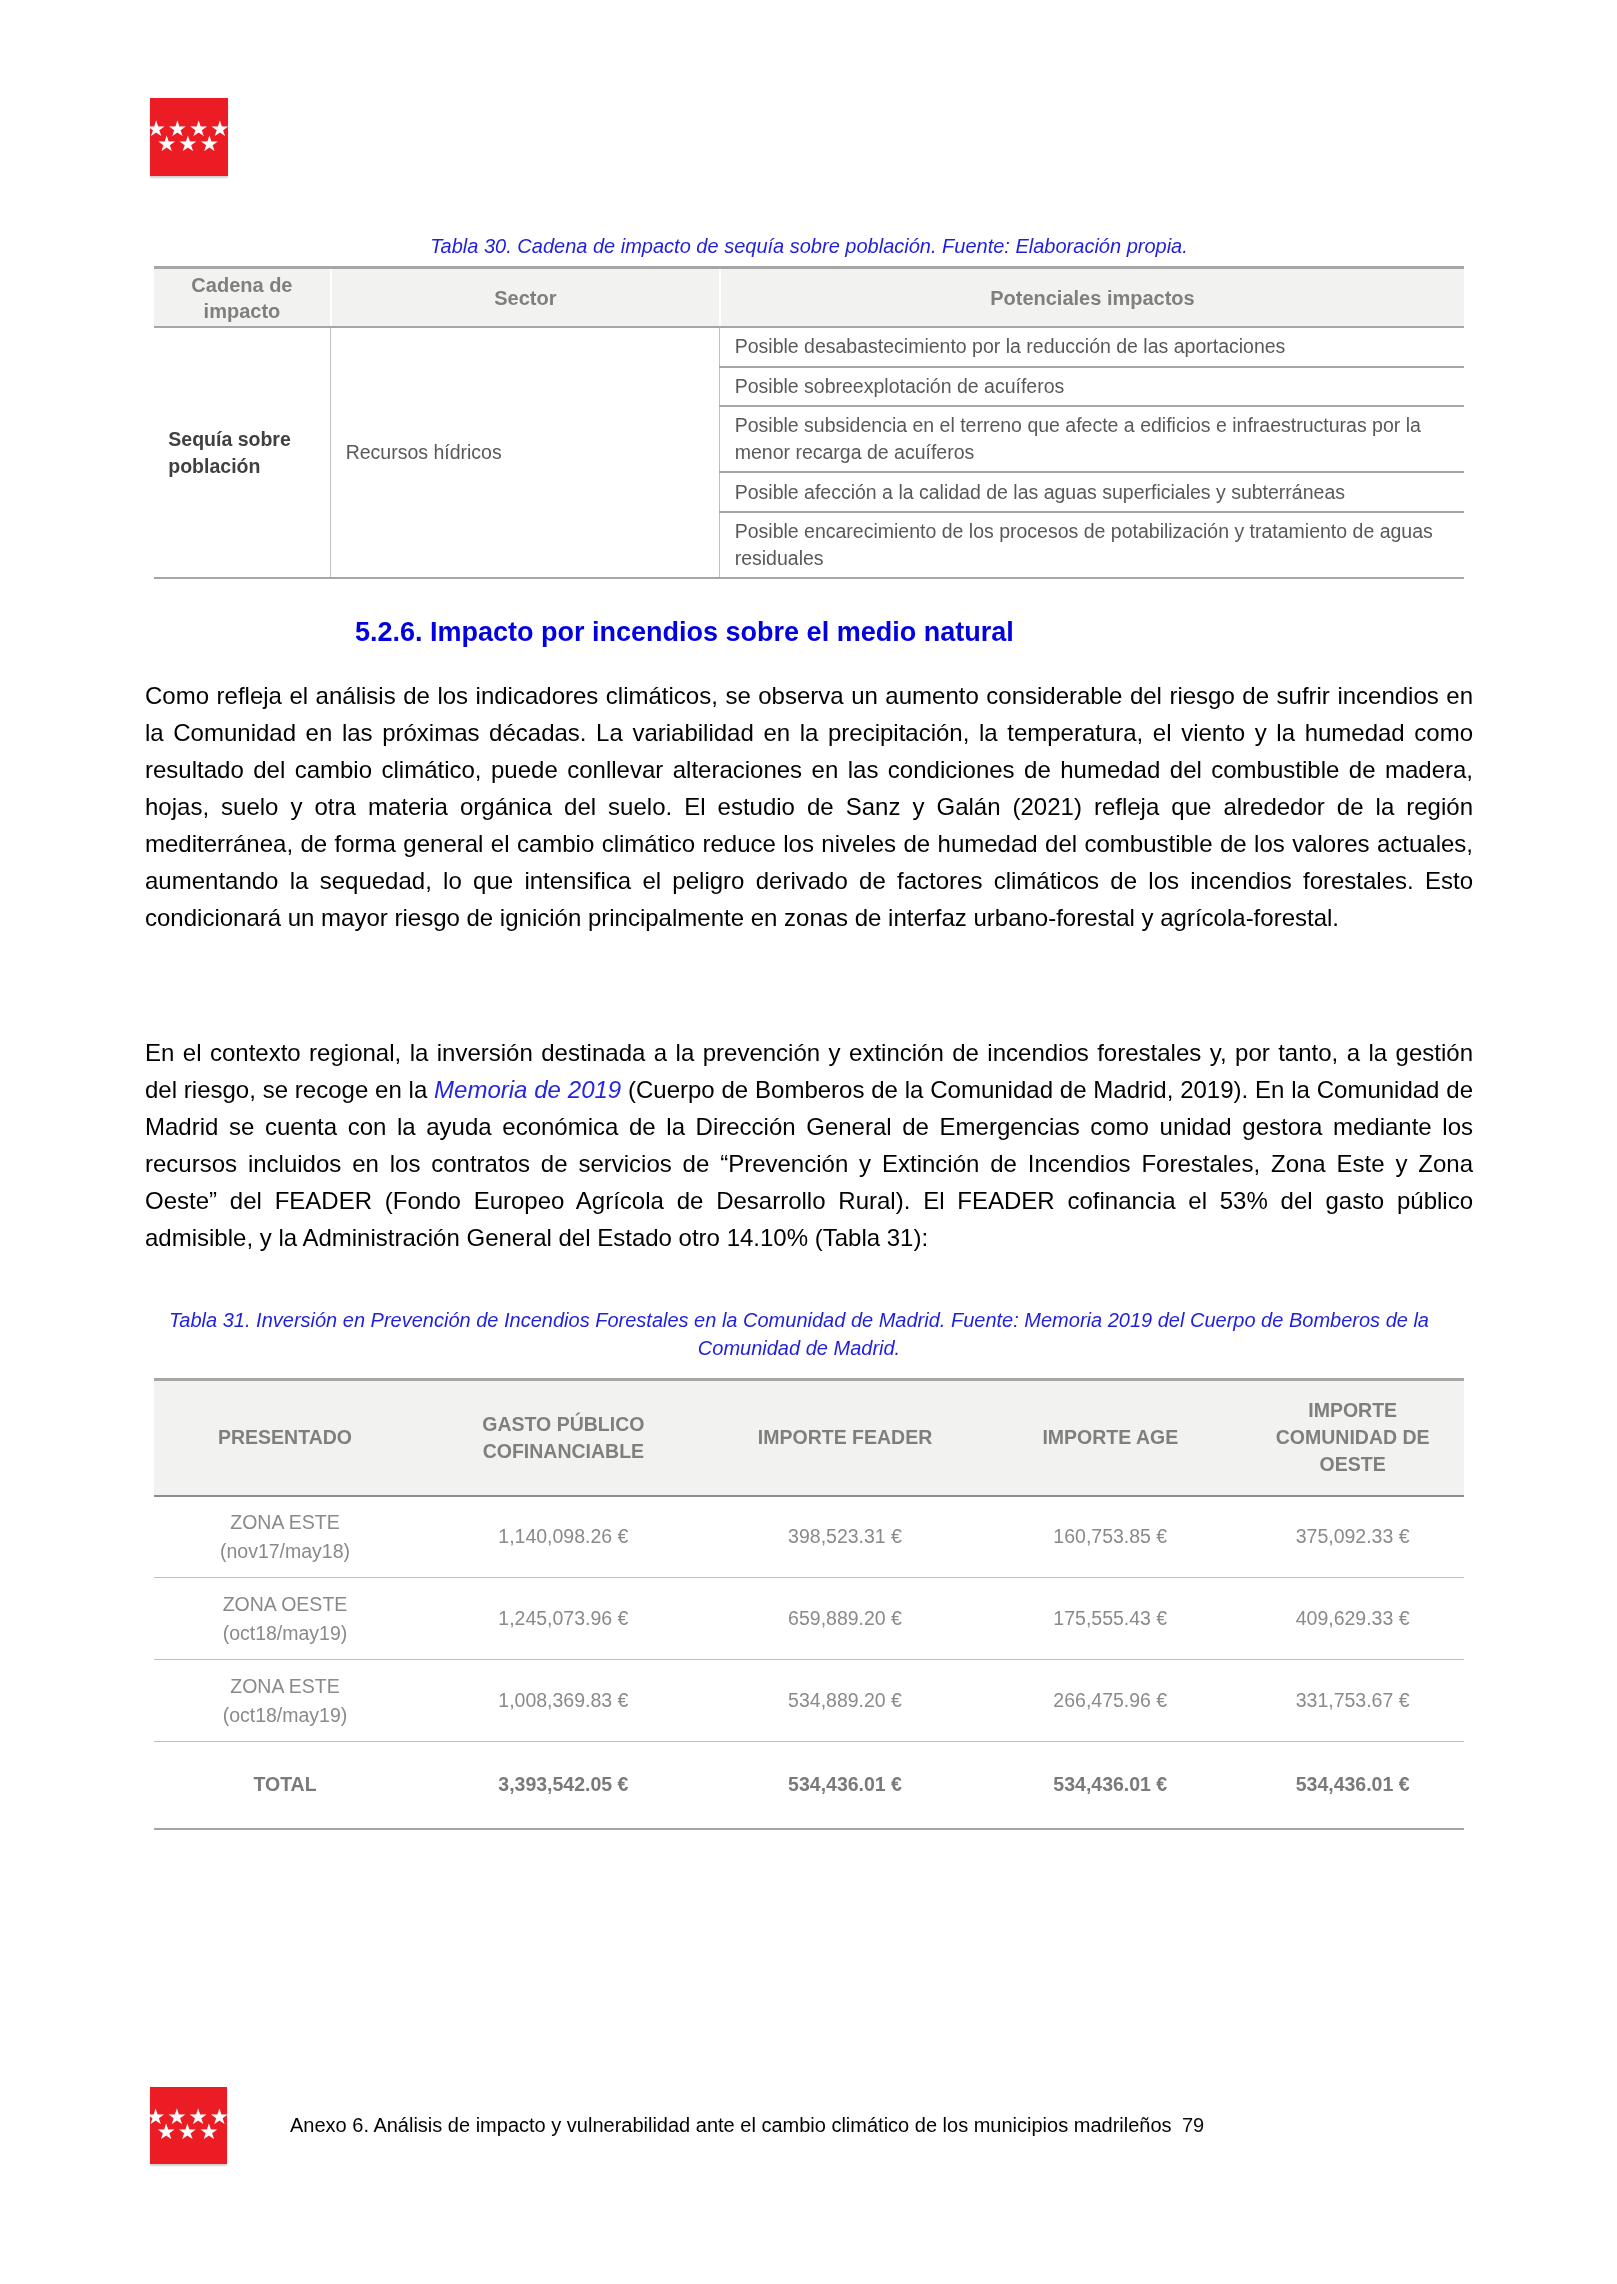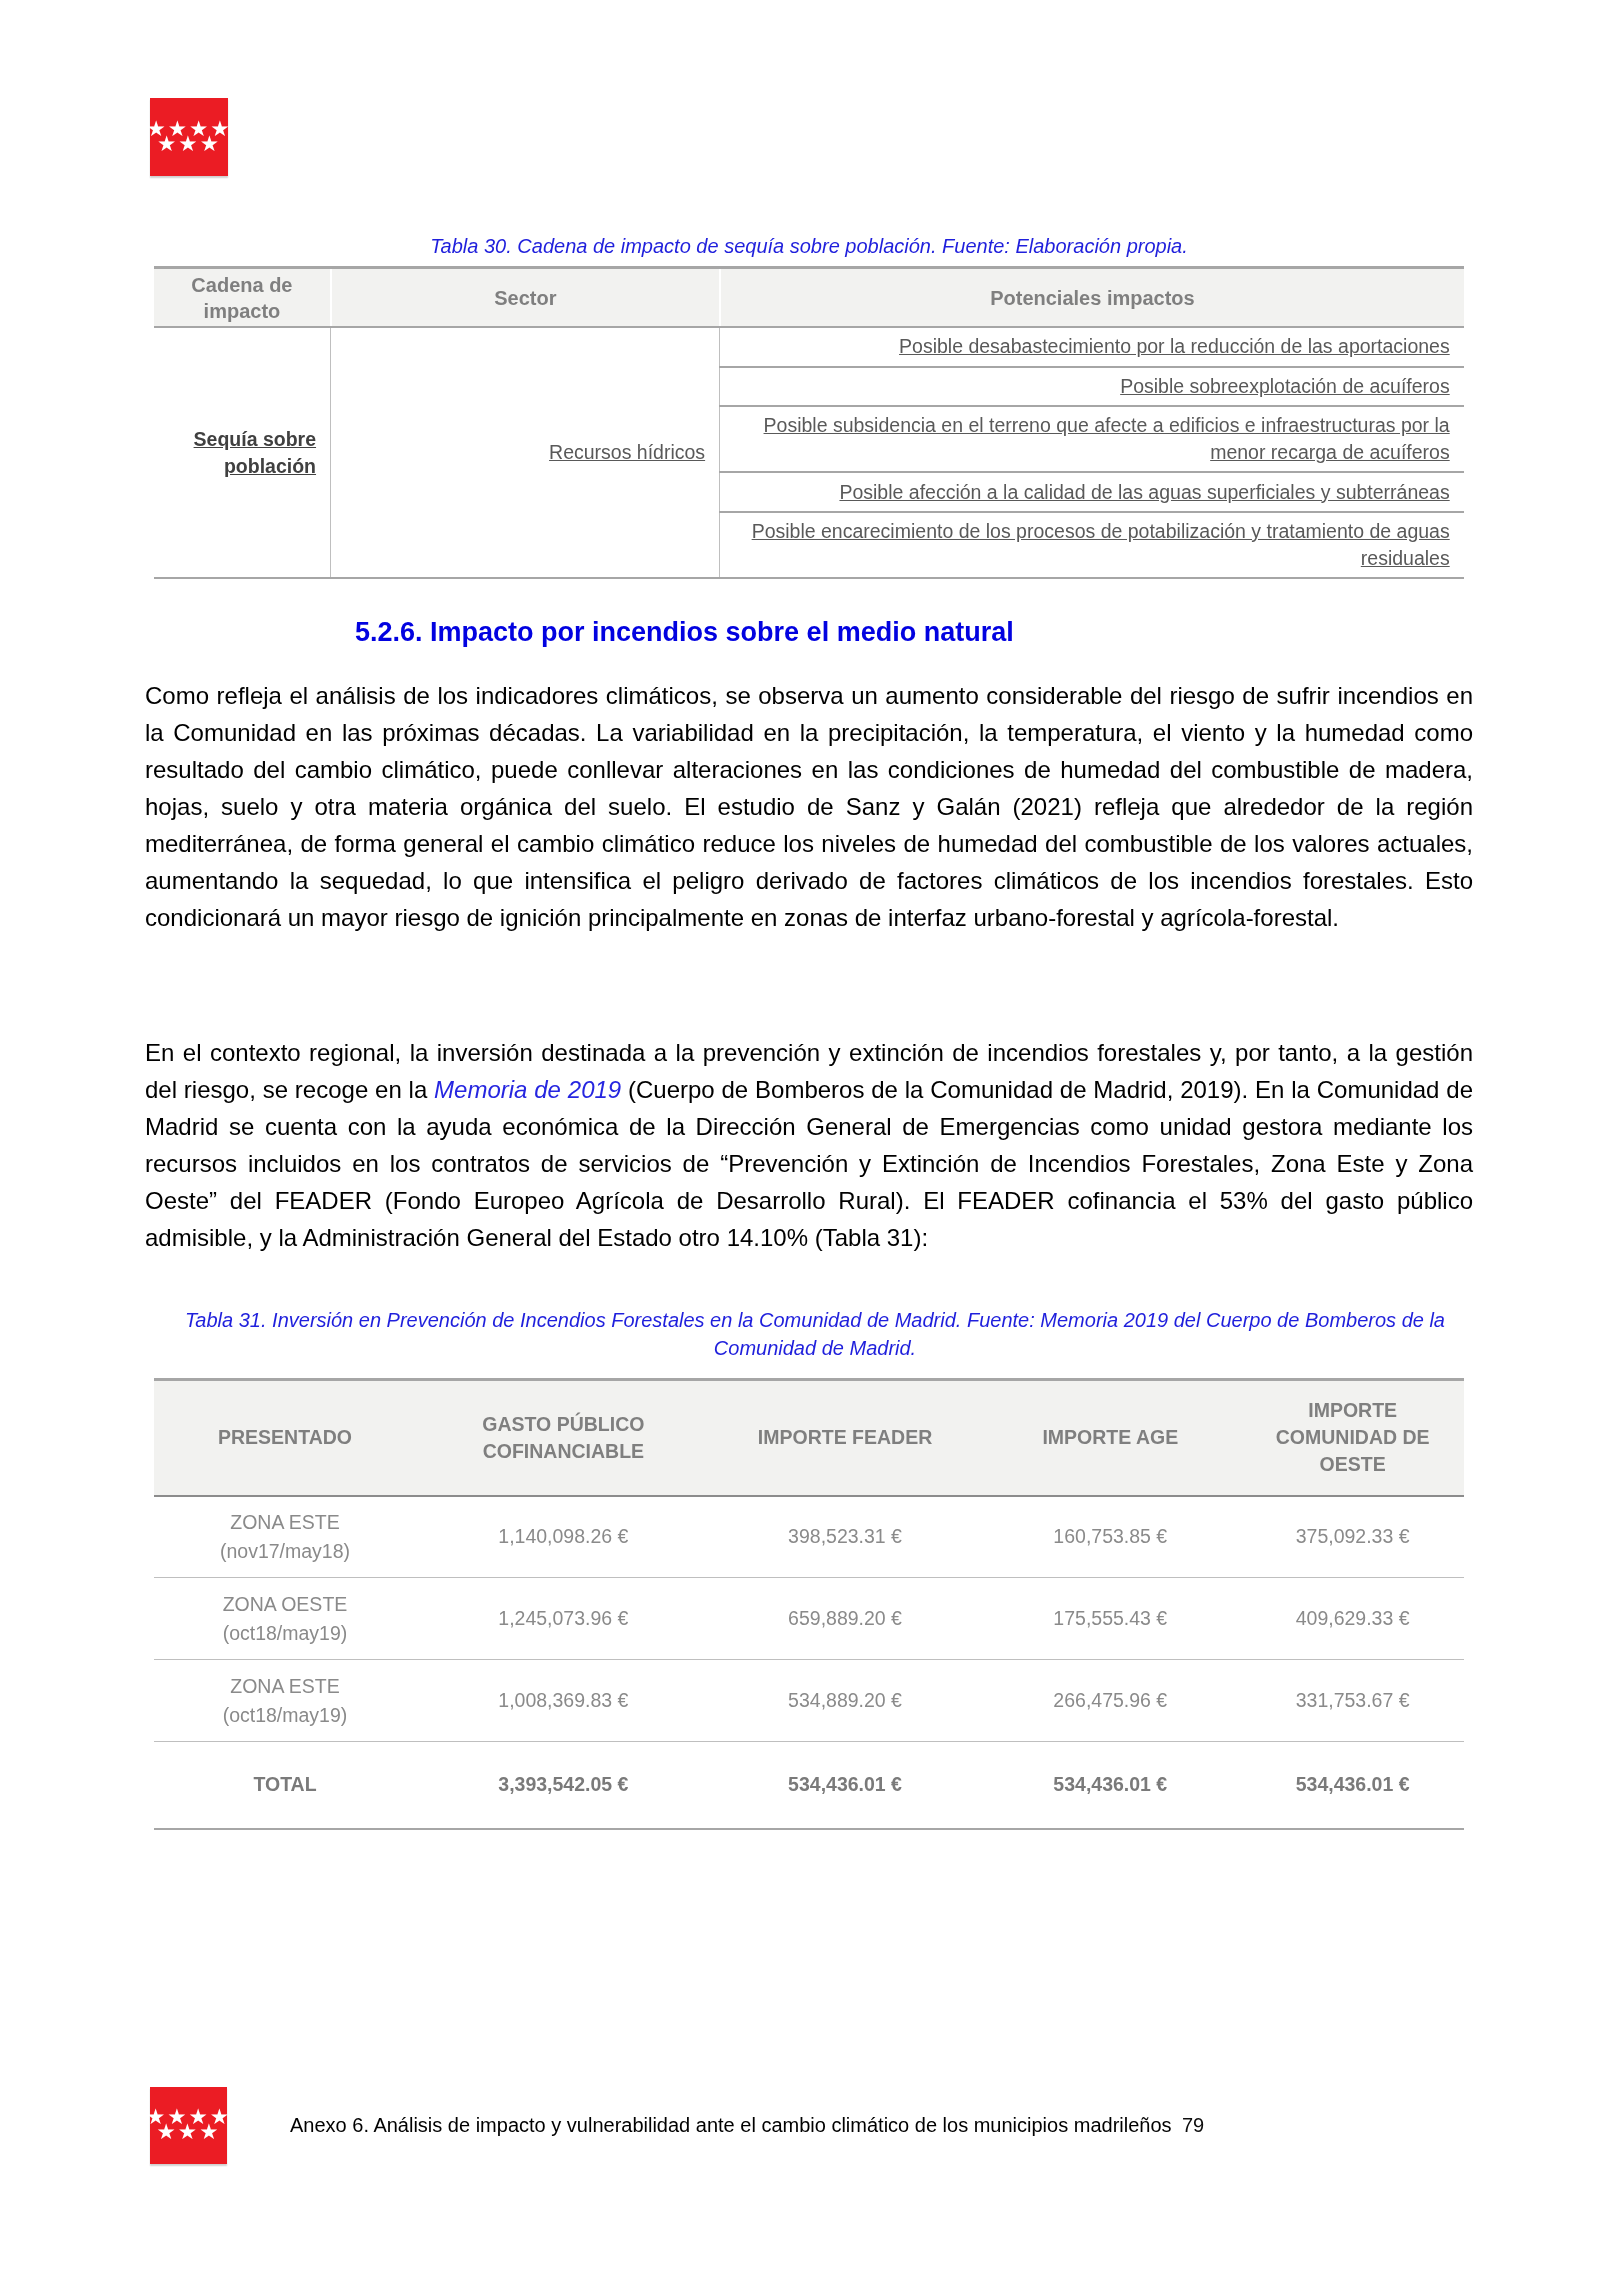--- a/index.html
+++ b/index.html
@@ -26,43 +26,42 @@
   .madrid-logo .stars-row.second { margin-top:-2.6px; }
   .header-title { margin-left:22px; font-size:25px; font-weight:600; color:#101010; }
 
   
   .table-caption {
     position:absolute; left:145px; width:1328px;
     text-align:center; font-style:italic;
     font-size:20px; line-height:28px; color:#1F1FDC;
   }
   .caption-t30 { top:232px; }
-  .caption-t31 { top:1306px; left:177px; width:1276px; }
+  .caption-t31 { top:1306px; left:161px; width:1276px; }
 
   
   table { border-collapse:collapse; table-layout:fixed; }
   .t30 {
     position:absolute; top:266px; left:154px; width:1310px;
     font-size:19.5px; color:#595959;
   }
   .t30 th {
     background:#F2F2F0; color:#7F7F7F; font-weight:600; font-size:20px;
     border-top:3.3px solid #A6A6A6; border-bottom:2px solid #A6A6A6;
     height:59px; text-align:center; vertical-align:middle; line-height:26px;
     padding:2.6px 9px;
   }
   .t30 th + th { border-left:2px solid #ffffff; }
   .t30 .col-chain { width:13.5%; }
   .t30 .col-sector { width:29.7%; }
   .t30 .col-impact { width:56.8%; }
   .t30 td {
-    text-align:right; vertical-align:middle;
+    text-align:left; vertical-align:middle;
     padding:5.2px 14.3px; line-height:27px;
     border-bottom:2px solid #A6A6A6;
-    text-decoration:underline;
   }
   .t30 td.chain-cell {
     font-weight:700; color:#404040; border-right:1.3px solid #BFBFBF;
   }
   .t30 td.sector-cell { border-right:1.3px solid #BFBFBF;margin-top:36px; }
   .t30 td.impact-cell { height:38px; }
   .t30 tr + tr td.impact-cell { border-top:1.3px solid #BFBFBF; }
 
   
   .section-heading {

